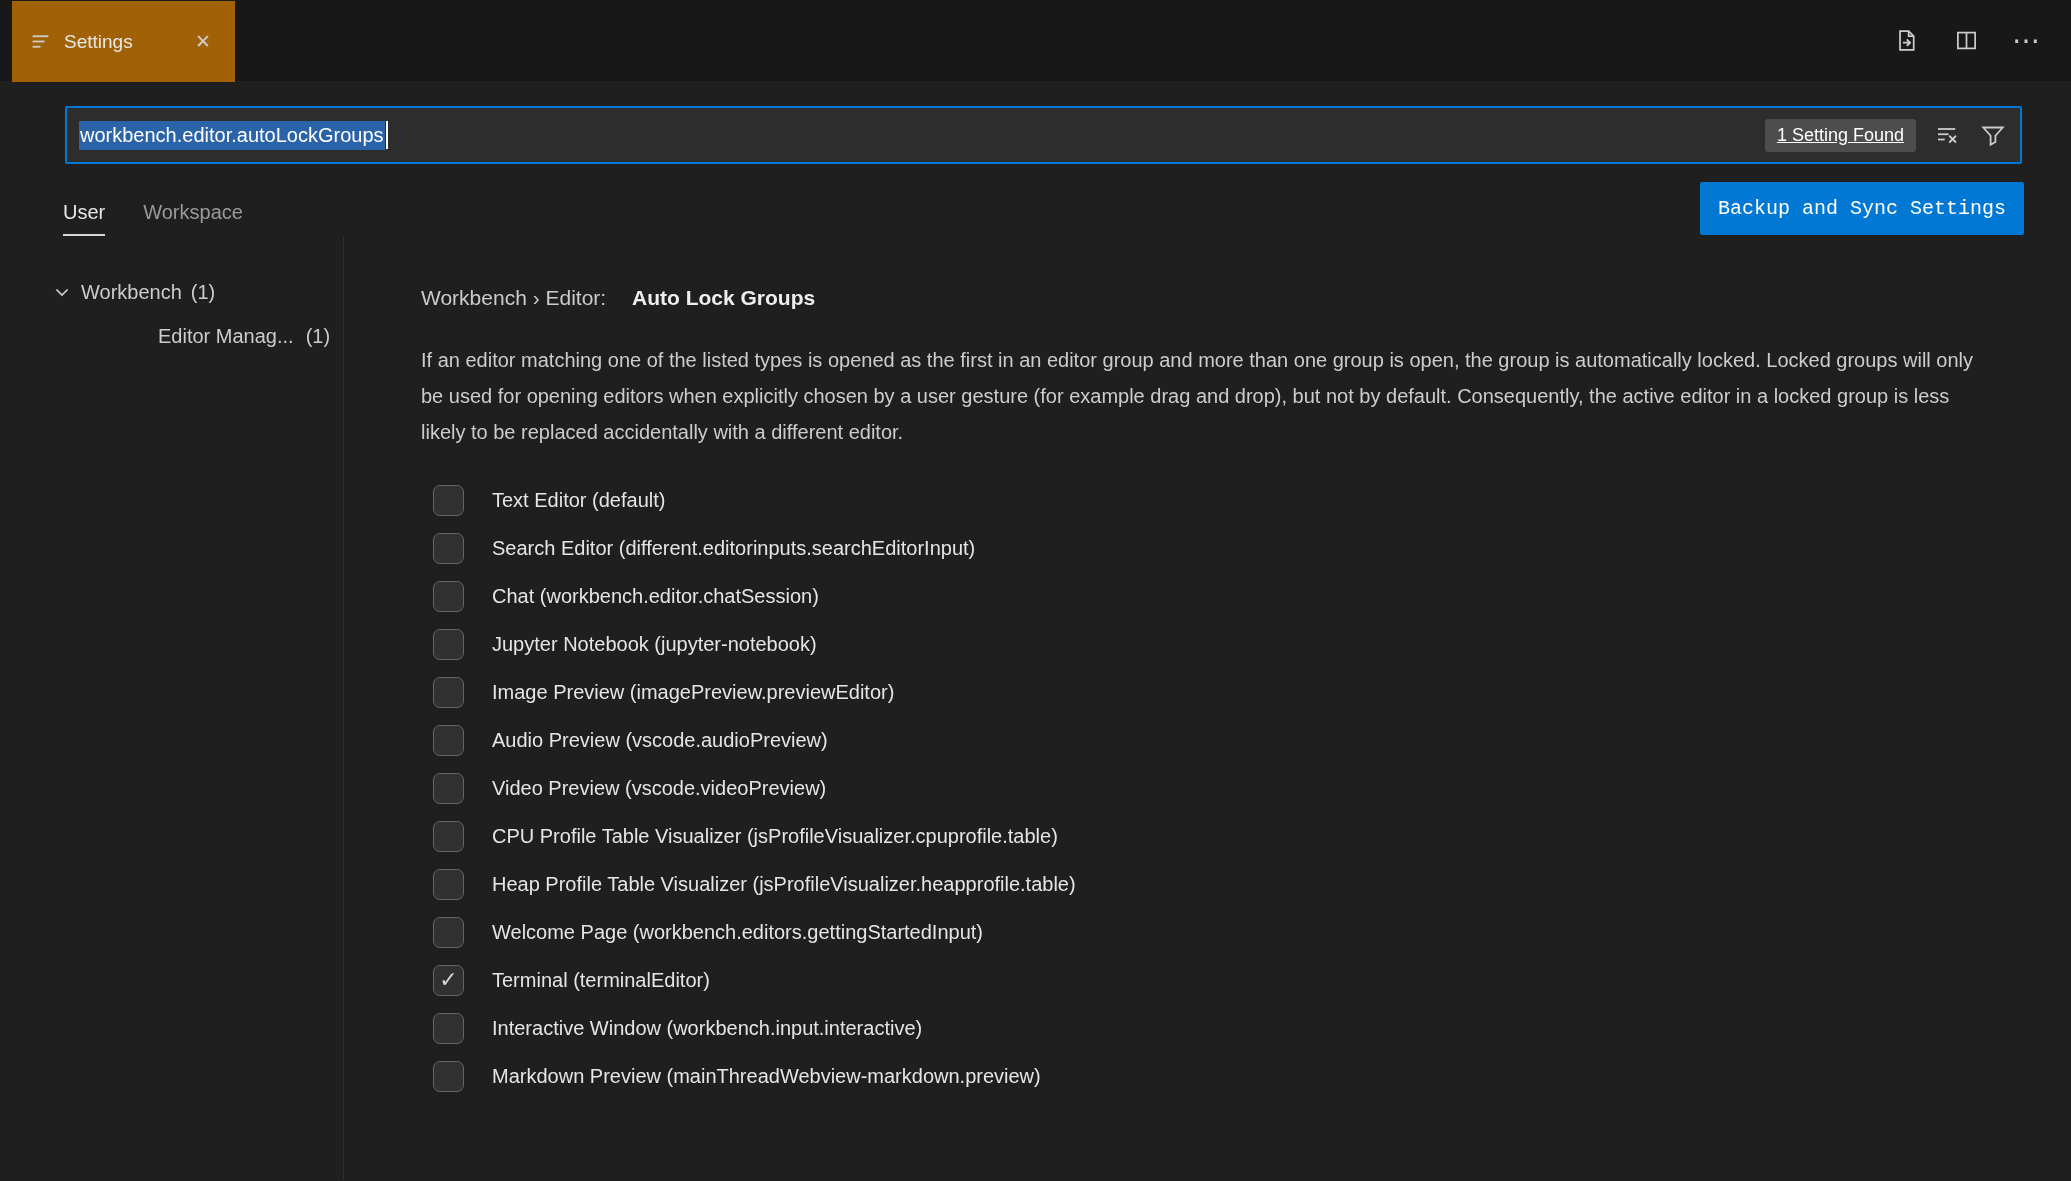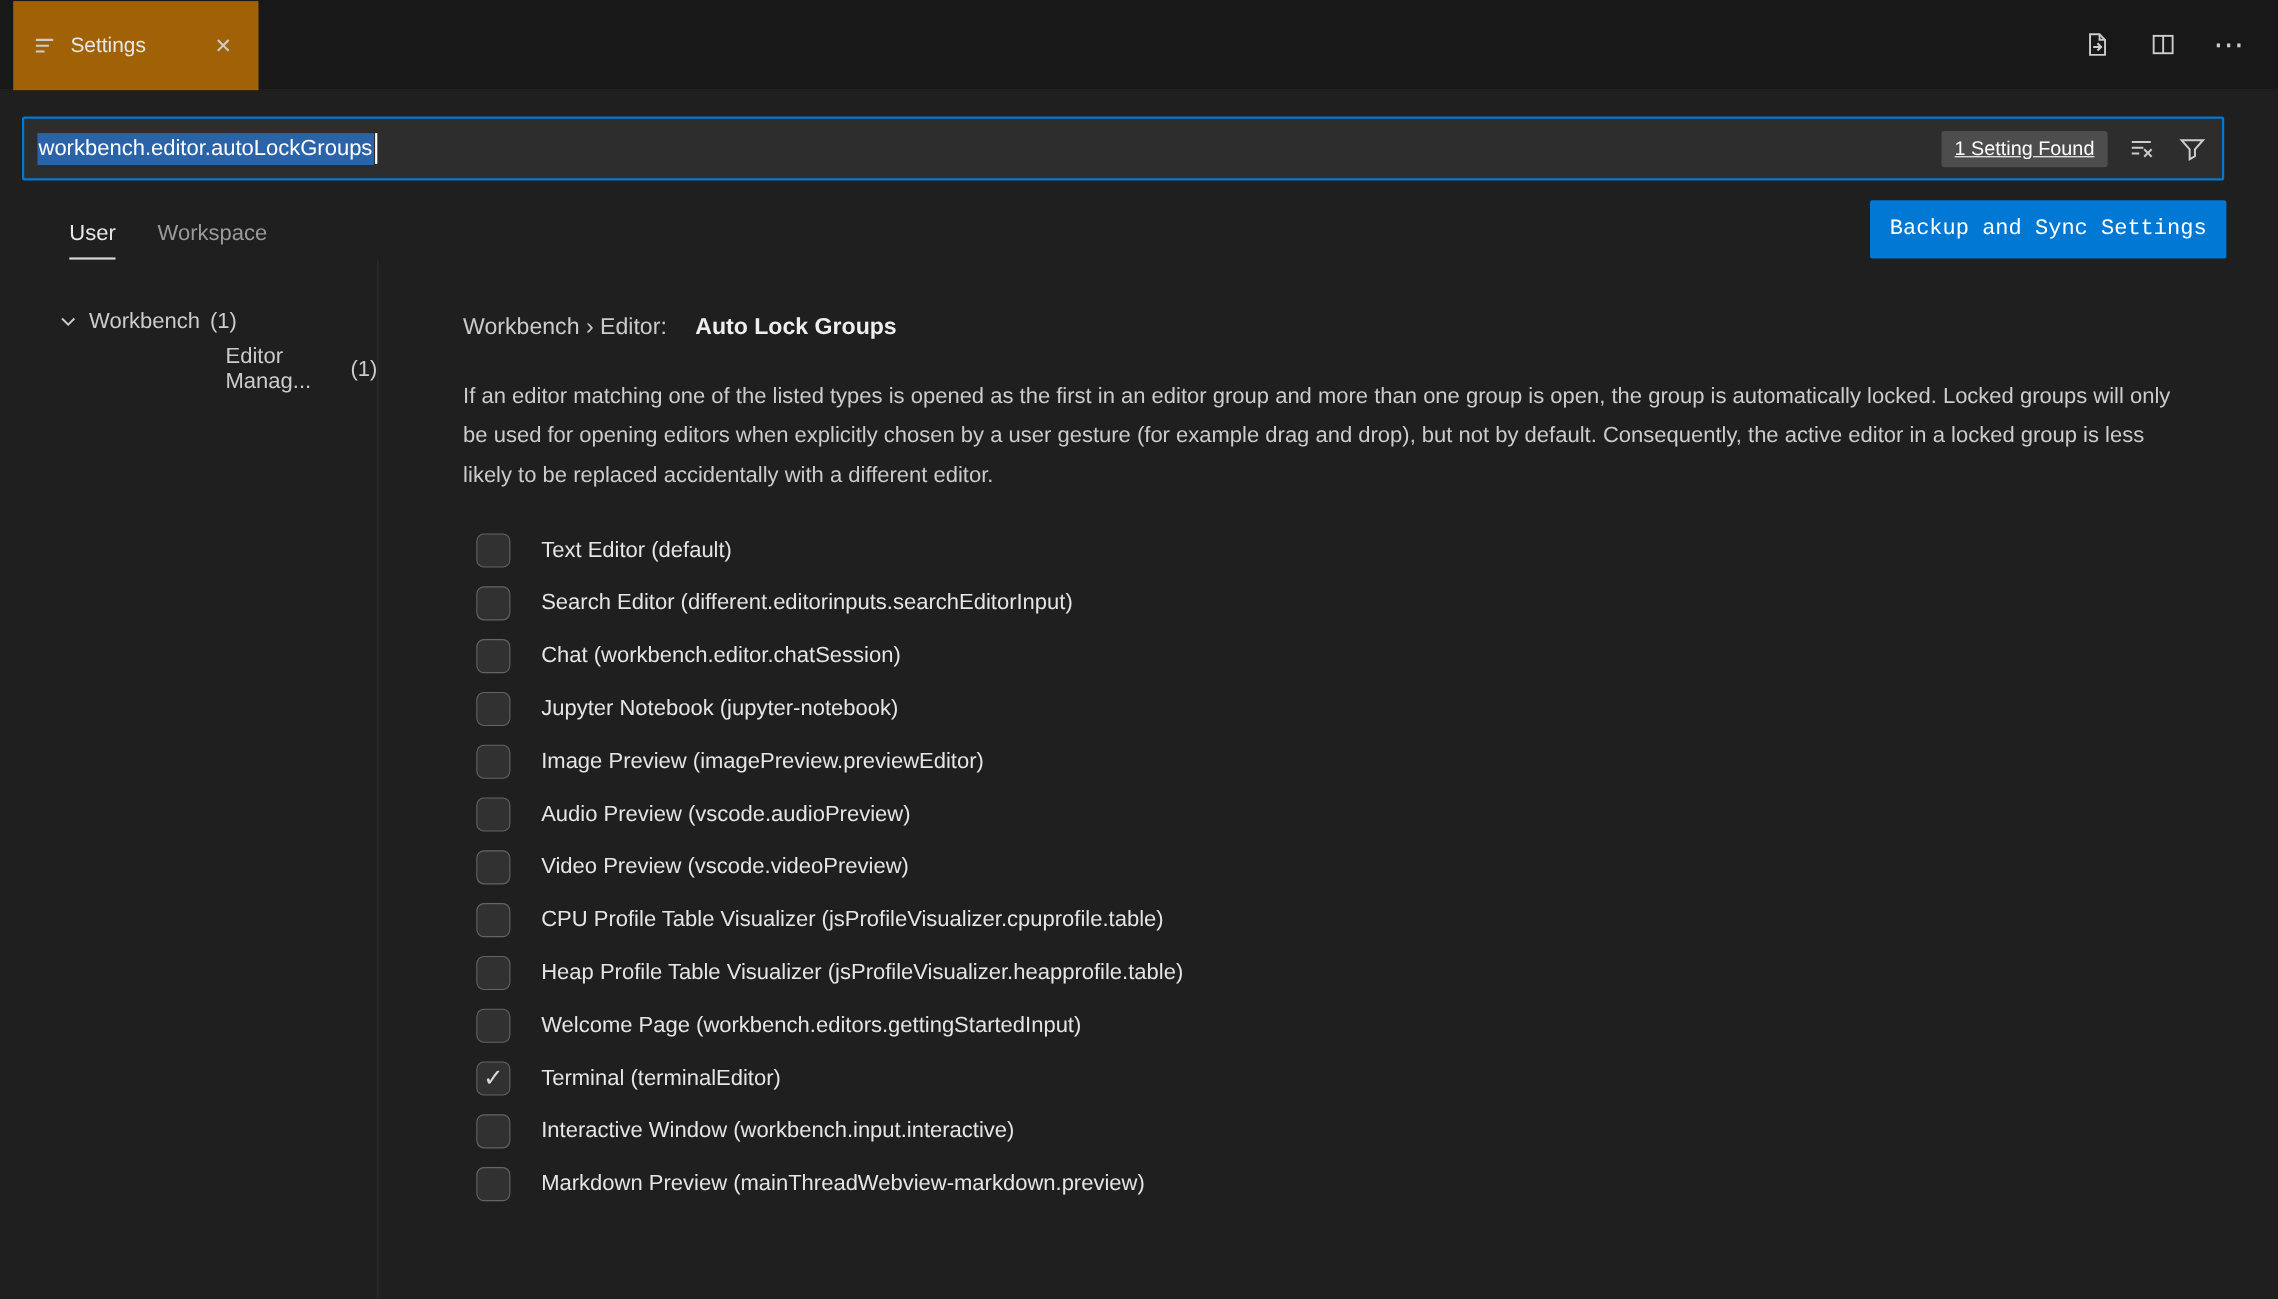--- a/index.html
+++ b/index.html
@@ -40,21 +40,21 @@
   .action-icon {
     width:30px; height:30px; display:flex; align-items:center; justify-content:center;
     cursor:pointer; border-radius:5px;
   }
   .ellipsis-glyph { font-size:28px; color:#cccccc; line-height:1; }
 
   
   .editor-body { height:1098px; display:flex; flex-direction:column; }
 
   
-  .search-wrap { padding:24px 49px 0 20px; }
+  .search-wrap { padding:24px 49px 0 31px;margin-left:34px; }
   .search-box {
     height:58px; width:100%;
     background:#2d2d2d;
     border:2px solid #0078d4; border-radius:2px;
     display:flex; align-items:center;
     padding:0 12px 0 12px;
     cursor:text;
   }
   .search-text { display:flex; align-items:center; font-size:20px; min-width:0; }
   .search-selection { background:#2b63a8; color:#ffffff; padding:3px 1px; white-space:pre; }
@@ -89,21 +89,21 @@
   
   .content { flex:1; display:flex; align-items:stretch; min-height:0; }
 
   .toc {
     width:344px; flex:0 0 344px;
     border-right:1px solid #2e2e2e;
     padding-top:34px;
   }
   .toc-item { height:44px; display:flex; align-items:center; font-size:20px; color:#cccccc; cursor:pointer; }
   .toc-item.l0 { padding-left:52px; gap:9px; }
-  .toc-item.l1 { padding-left:158px; gap:12px;margin-left:47px; }
+  .toc-item.l1 { padding-left:158px; gap:12px; }
   .toc-count { color:#cccccc; }
 
   .main { flex:1; padding:50px 0 0 77px; }
 
   .setting-title { font-size:21px; white-space:nowrap; }
   .setting-title .cat { color:#cbcbcb; font-weight:400; }
   .setting-title .name { color:#eeeeee; font-weight:700;margin-left:20px; }
 
   .desc {
     margin-top:32px;

